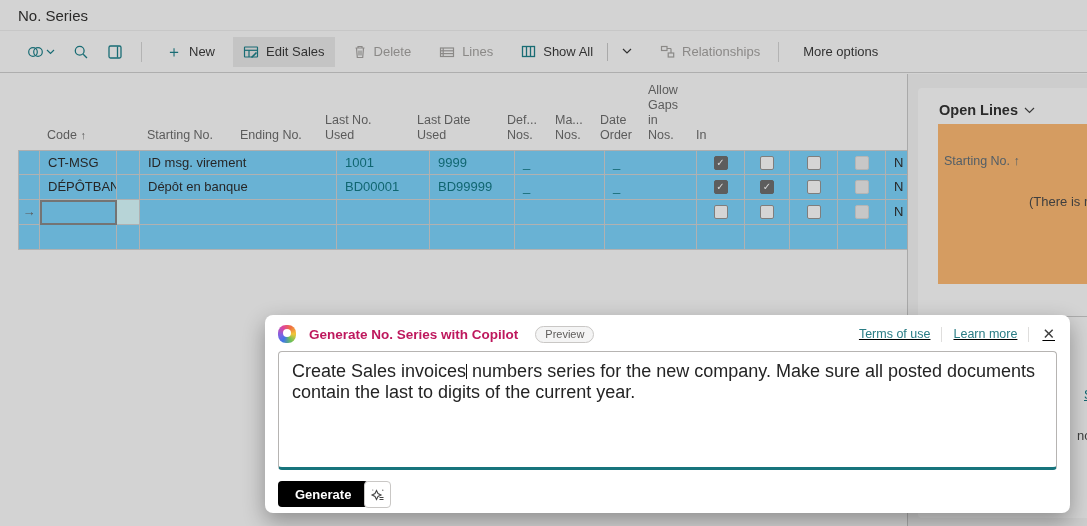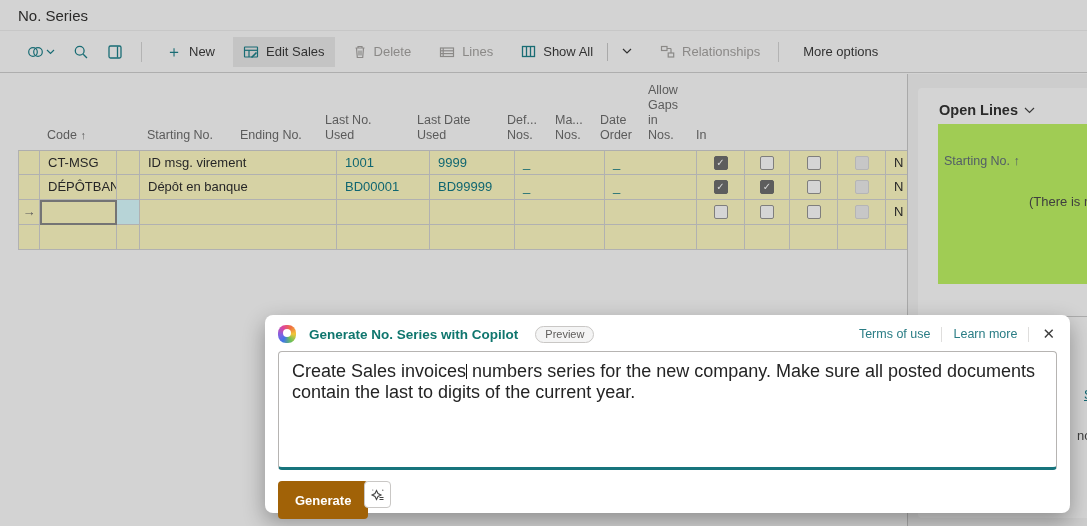--- a/index.html
+++ b/index.html
@@ -23,60 +23,60 @@
   .split-div { width:1px; height:18px; background:#c9c9c9; margin:0 7px; }
   svg { display:block; }
 
   
   .content { position:absolute; top:74px; left:0; width:907px; bottom:0; background:#fbfbfb; z-index:1; }
   .grid { position:absolute; left:18px; top:6px; width:889px; overflow:hidden; }
   .hrow { display:flex; align-items:flex-end; height:70px; }
   .hcell { font-size:12.5px; color:#6d6d6d; padding:0 7px 7px 7px; flex:none; line-height:15px; }
   .row { display:flex; height:25px; }
   .row.first .cell { border-top:1px solid #cfcfcf; }
-  .cell { flex:none; border-right:1px solid #d2d2d2; border-bottom:1px solid #d2d2d2; background:#fef9c3; font-size:13px; color:#2e2e2e; line-height:24px; padding:0 8px; white-space:nowrap; overflow:hidden; }
+  .cell { flex:none; border-right:1px solid #d2d2d2; border-bottom:1px solid #d2d2d2; background:#7dd3fc; font-size:13px; color:#2e2e2e; line-height:24px; padding:0 8px; white-space:nowrap; overflow:hidden; }
   .cell.sel { border-left:1px solid #d2d2d2; padding:0; text-align:center; color:#6a6a6a; font-size:13px; }
   .cell.cb-cell { display:flex; align-items:center; justify-content:center; padding:0; }
   .teal-val { color:#147a86; }
   .cell.focused { outline:2px solid #8a8a8a; outline-offset:-2px; }
   .cell.newsel { background:#d9fcff; }
   .w-sel{width:22px}.w-code{width:77px}.w-ind{width:23px}.w-desc{width:197px}.w-start{width:93px}.w-end{width:85px}.w-ldate{width:90px}.w-lno{width:92px}.w-def{width:48px}.w-man{width:45px}.w-dord{width:48px}.w-gaps{width:48px}.w-in{width:40px}
   .cb { width:14px; height:14px; border:1px solid #979695; border-radius:2px; background:#fdfdfd; display:flex; align-items:center; justify-content:center; }
   .cb.checked { background:#6f6f6f; border-color:#6f6f6f; color:#fff; font-size:10px; }
   .cb.disabled { background:#ececec; border-color:#d7d7d7; }
   .sort-arrow { font-size:11px; color:#6d6d6d; }
 
   
   .side-panel { position:absolute; top:74px; left:907px; right:0; bottom:0; background:#f4f4f4; border-left:1px solid #c9c9c9; z-index:1; }
   .factbox-card { position:absolute; left:10px; top:14px; right:0; bottom:8px; background:#fcfcfc; border-radius:4px 0 0 4px;text-decoration:underline; }
   .factbox-title { position:absolute; left:21px; top:14px; font-size:14.5px; font-weight:700; color:#333; display:flex; align-items:center; gap:6px; cursor:pointer; }
-  .factbox-box { position:absolute; left:20px; top:36px; right:0; height:160px; background:#bef264; }
+  .factbox-box { position:absolute; left:20px; top:36px; right:0; height:160px; background:#fdba74; }
   .factbox-colheader { position:absolute; left:6px; top:30px; font-size:12.5px; color:#63707a; cursor:pointer; }
   .factbox-empty { position:absolute; left:91px; top:70px; font-size:13px; color:#4b4b4b; white-space:nowrap; }
   .factbox-divider { position:absolute; left:10px; right:0; top:228px; height:1px; background:#cccccc; }
   .frag-link { position:absolute; left:166px; top:300px; font-size:12.5px; color:#147a86; text-decoration:underline; cursor:pointer; }
   .frag-text { position:absolute; left:159px; top:340px; font-size:13px; color:#4b4b4b; }
 
   
   .scrim { position:absolute; inset:0; background:rgba(0,0,0,0.155); z-index:5; pointer-events:none; }
 
   
   .dialog { position:absolute; left:265px; top:315px; width:805px; height:198px; background:#fff; border-radius:8px; box-shadow:0 8px 22px rgba(0,0,0,0.33); z-index:10; }
   .dlg-header { position:absolute; left:13px; right:13px; top:8px; height:22px; display:flex; align-items:center; }
   .copilot-logo { width:18px; height:18px; border-radius:44%; background:conic-gradient(from 210deg, #3f76e8, #8a5fe0, #e0449a, #ef7141, #f3c537, #6cc157, #3f76e8); position:relative; flex:none; }
   .copilot-logo::after { content:""; position:absolute; left:5px; top:4px; width:8px; height:8px; border-radius:50%; background:#fff; }
-  .dlg-title { margin-left:13px; font-size:13.5px; font-weight:700; color:#0f766e; white-space:nowrap; }
+  .dlg-title { margin-left:13px; font-size:13.5px; font-weight:700; color:#be185d; white-space:nowrap; }
   .preview-pill { margin-left:17px; font-size:11px; color:#5f5d5b; background:#f4f4f4; border:1px solid #c9c7c5; border-radius:10px; padding:1px 9px 2px; }
-  .dlg-links { margin-left:auto; display:flex; align-items:center; gap:11px; }
+  .dlg-links { margin-left:auto; display:flex; align-items:center; gap:11px;text-decoration:underline; }
   .dlg-link { font-size:12.5px; color:#2a7d85; cursor:pointer; white-space:nowrap; }
   .dlg-link-sep { width:1px; height:15px; background:#dfdedd; }
   .dlg-close { font-size:15px; color:#3e3e3e; cursor:pointer; padding:0 2px; }
   .prompt-box { position:absolute; left:13px; right:13px; top:36px; height:119px; border:1px solid #b6b4b2; border-bottom:3px solid #17747c; border-radius:4px; padding:9px 13px; font-size:18px; line-height:21px; color:#242424; cursor:text; overflow:hidden; }
   .caret { display:inline-block; width:1px; height:15px; background:#111; vertical-align:-2px; }
-  .generate-btn { position:absolute; left:13px; top:166px; height:38px; padding:0 17px; background:#a16207; color:#fff; border:none; border-radius:4px; font-size:13px; font-weight:700; font-family:"Liberation Sans",sans-serif; cursor:pointer; }
+  .generate-btn { position:absolute; left:13px; top:166px; height:26px; padding:0 17px; background:#000000; color:#fff; border:none; border-radius:4px; font-size:13px; font-weight:700; font-family:"Liberation Sans",sans-serif; cursor:pointer; }
   .prompt-guide-btn { position:absolute; left:99px; top:166px; width:27px; height:27px; background:#fff; border:1px solid #c9c7c5; border-radius:4px; display:flex; align-items:center; justify-content:center; color:#454545; cursor:pointer; }
 </style>
 </head>
 <body>
 
 <div class="titlebar">
   <div class="page-title">No. Series</div>
 </div>
 
 <div class="toolbar">

